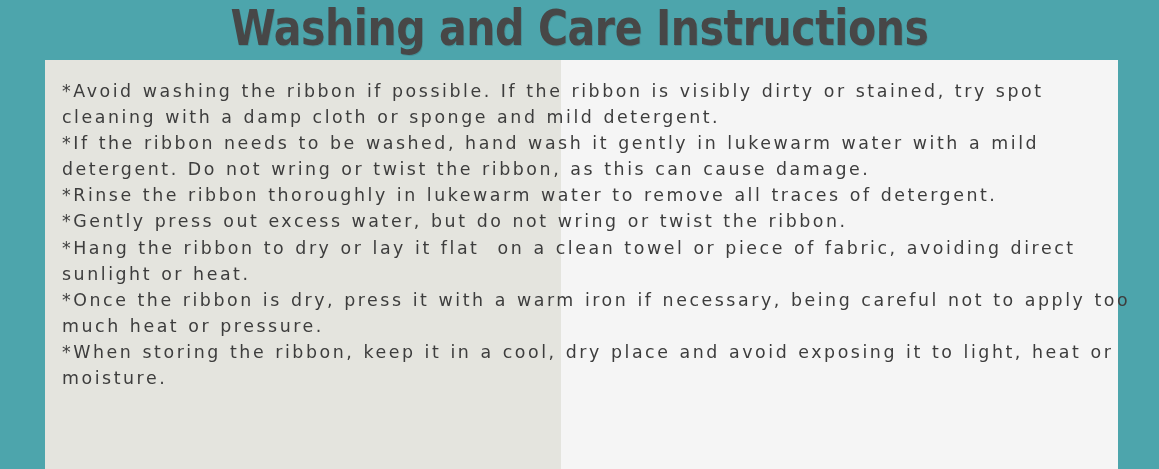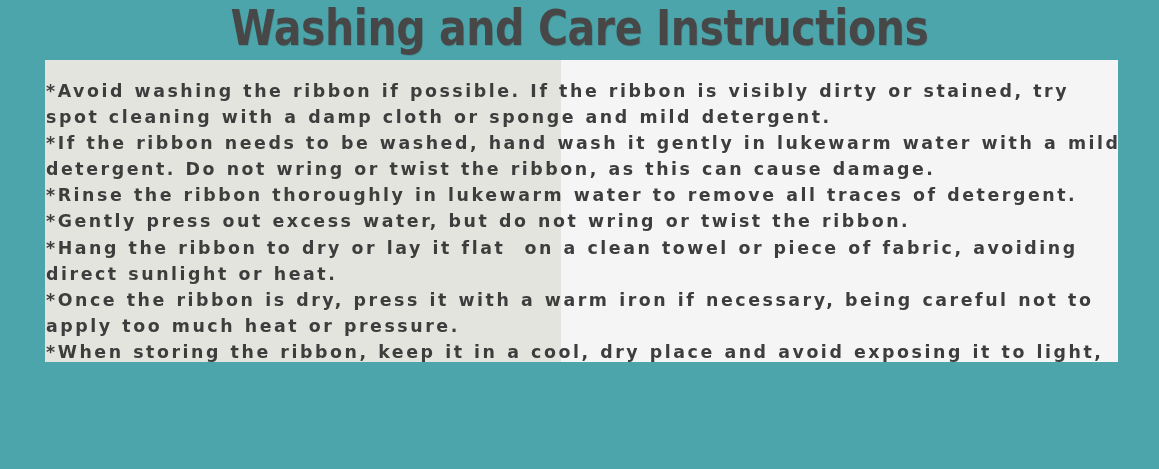--- a/index.html
+++ b/index.html
@@ -9,21 +9,21 @@
   body {
     width: 1159px;
     height: 469px;
     overflow: hidden;
     background: #4da5ac;
     font-family: "Liberation Sans", sans-serif;
   }
   #poster {
     position: relative;
     width: 1159px;
-    height: 362px;
+    height: 469px;
     background: #4da5ac;
     overflow: hidden;
   }
   #title {
     position: absolute;
     left: 0;
     top: -2px;
     width: 1159px;
     height: 60px;
     line-height: 60px;
@@ -55,26 +55,26 @@
     width: 516px;
     background: #e4e4de;
   }
   #panel-right {
     left: 516px;
     width: 557px;
     background: #f5f5f5;
   }
   #body-text {
     position: absolute;
-    left: 46px;
+    left: 62px;
     top: 78px;
     width: 1080px;
     color: #3d3d3d;
     font-family: "DejaVu Sans", sans-serif;
-    font-weight: bold;
+    font-weight: normal;
     font-size: 17.4px;
     letter-spacing: 2.55px;
     line-height: 26.1px;
     white-space: pre-wrap;
     word-spacing: 1px;
   }
 </style>
 </head>
 <body>
 

